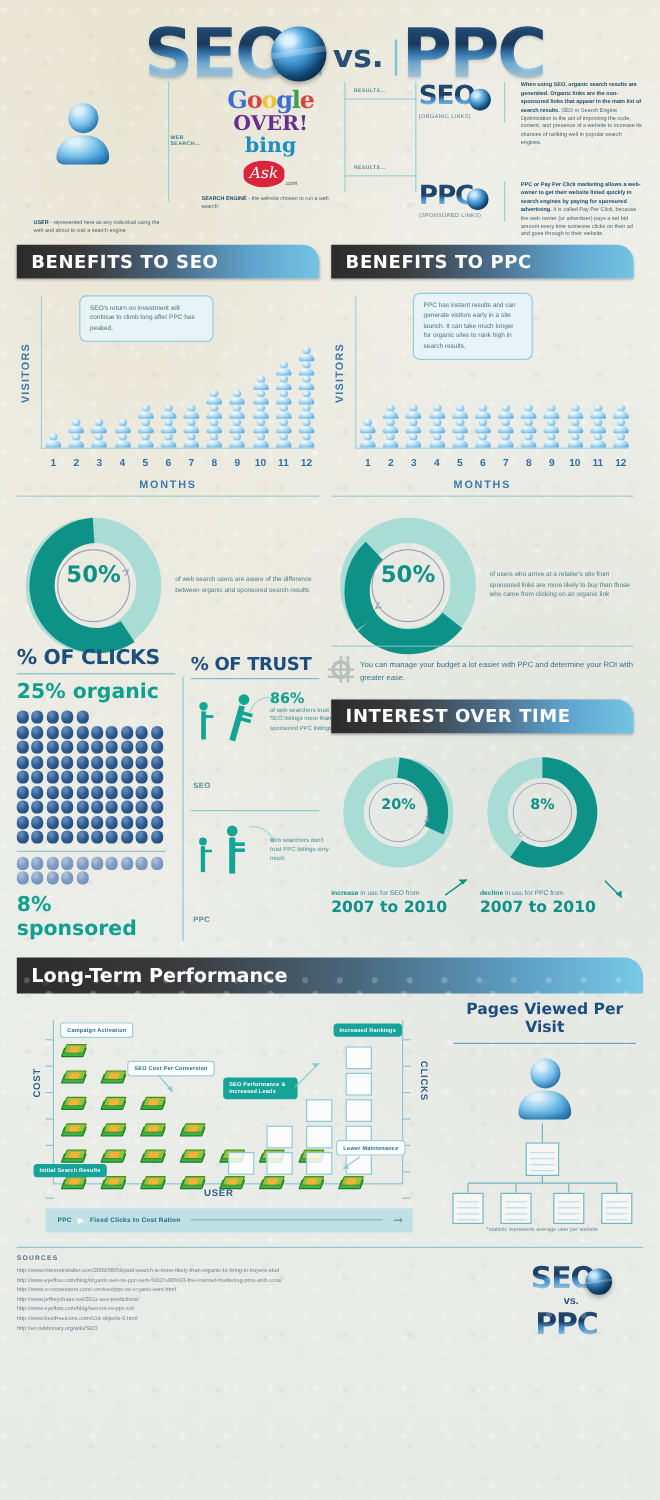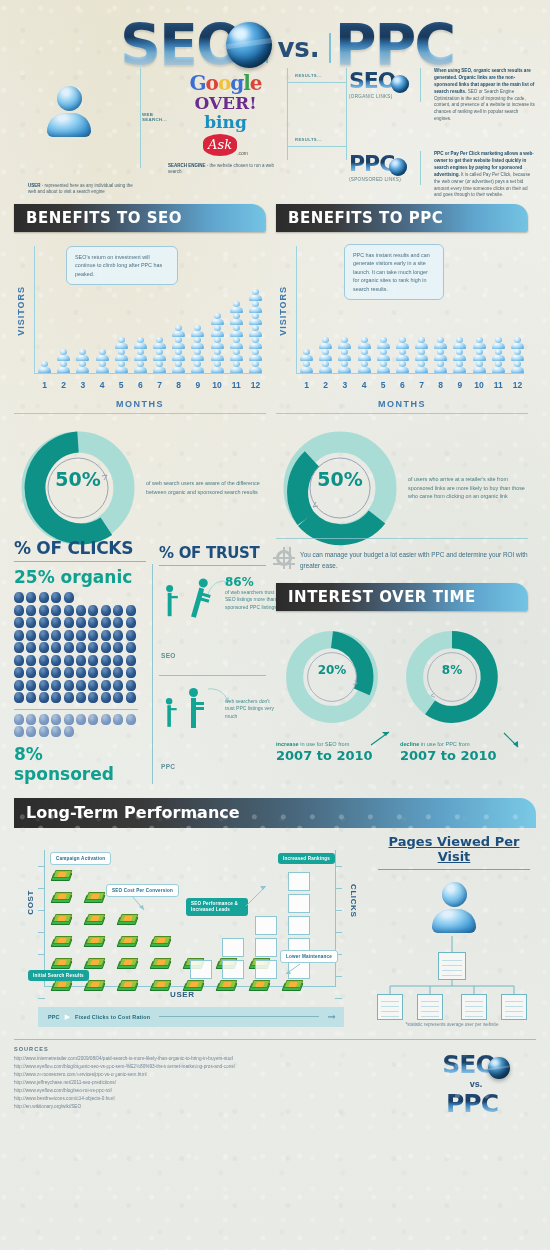--- a/index.html
+++ b/index.html
@@ -1171,21 +1171,21 @@
       <div class="ppc-strip">
         <span class="lbl">PPC</span>
         <span style="color:#fff;font-size:7px;">▶</span>
         <span class="lbl">Fixed Clicks to Cost Ration</span>
         <span style="flex:1;height:1px;background:#7fb6be;margin:0 4px;position:relative;"></span>
         <span style="color:#5fa3ae;font-size:10px;margin-right:8px;">➞</span>
       </div>
     </div>
 
     <div style="flex:1;padding-left:10px;position:relative;">
-      <div class="pv-title" style="text-align:center;margin-top:6px;text-decoration:underline;">Pages Viewed Per Visit</div>
+      <div class="pv-title" style="text-align:center;margin-top:6px;">Pages Viewed Per Visit</div>
       <div style="height:1px;background:#6aa9bd;margin:5px 6px 0 6px;"></div>
       <div class="avatar" style="margin:12px auto 0;width:46px;">
         <div class="head"></div>
             <div class="body"></div>
       </div>
       <div style="position:relative;height:86px;margin-top:2px;">
         <svg width="160" height="86" style="position:absolute;left:0;top:0;">
           <path d="M80 0 L80 16" stroke="#6fb6c4" stroke-width="1" fill="none"></path>
           <path d="M80 44 L80 50 M18 50 L142 50 M18 50 L18 58 M58 50 L58 58 M102 50 L102 58 M142 50 L142 58" stroke="#6fb6c4" stroke-width="1" fill="none"></path>
         </svg>

